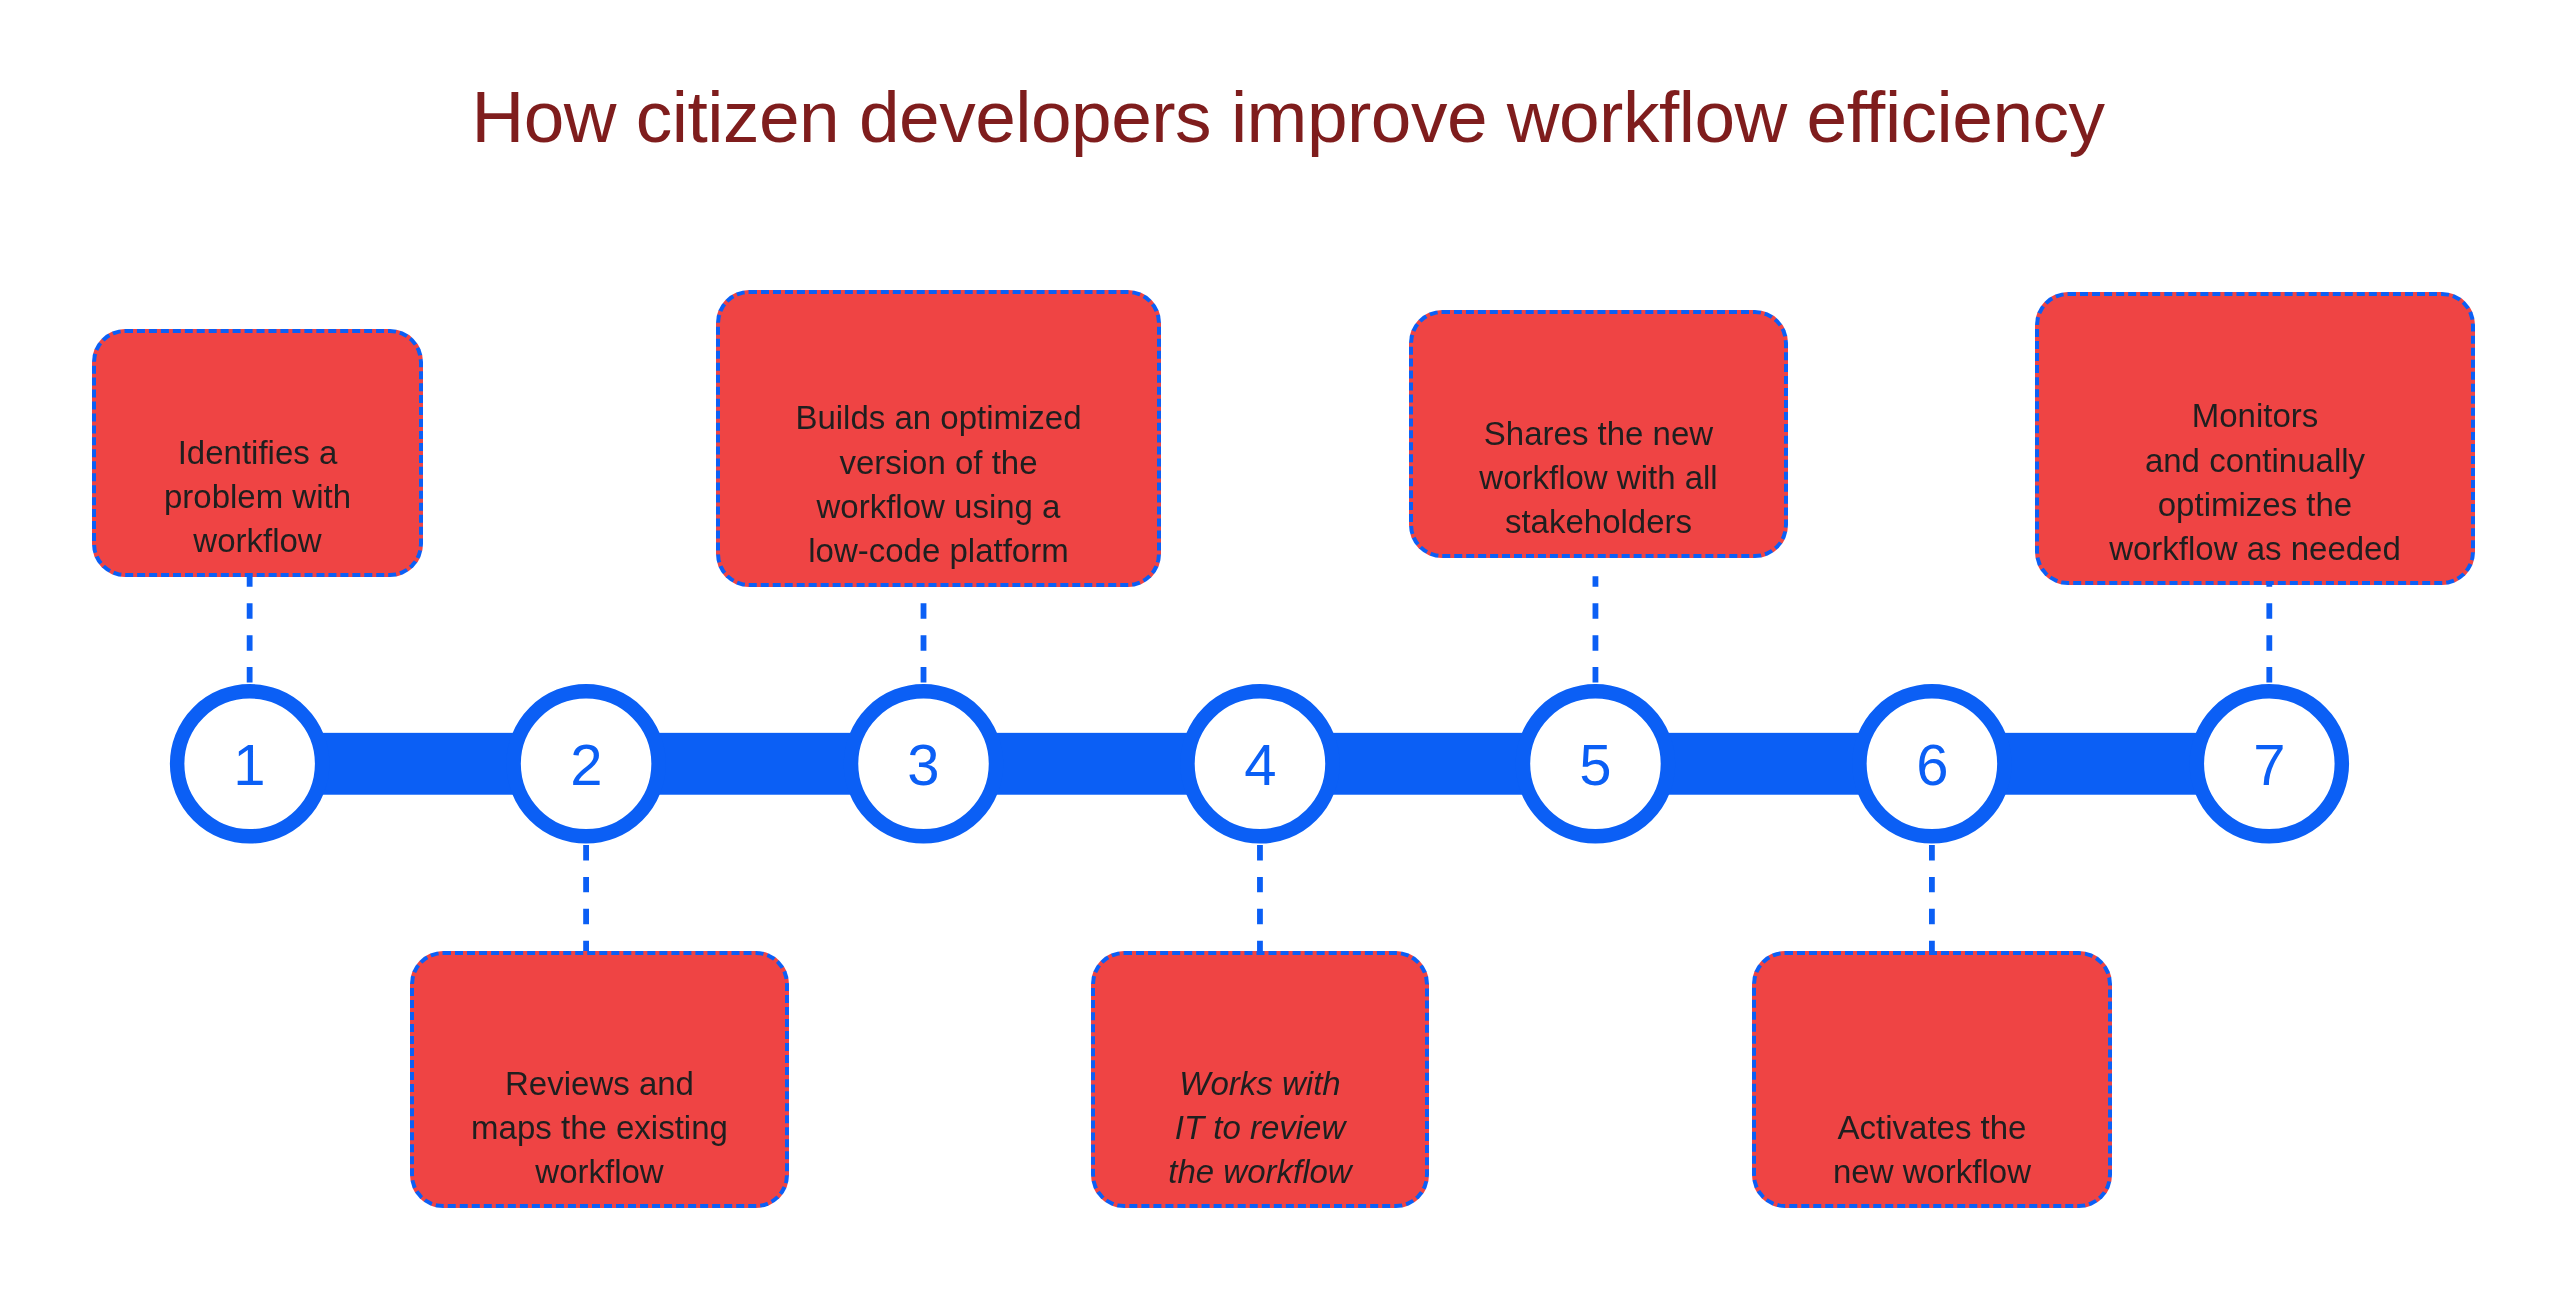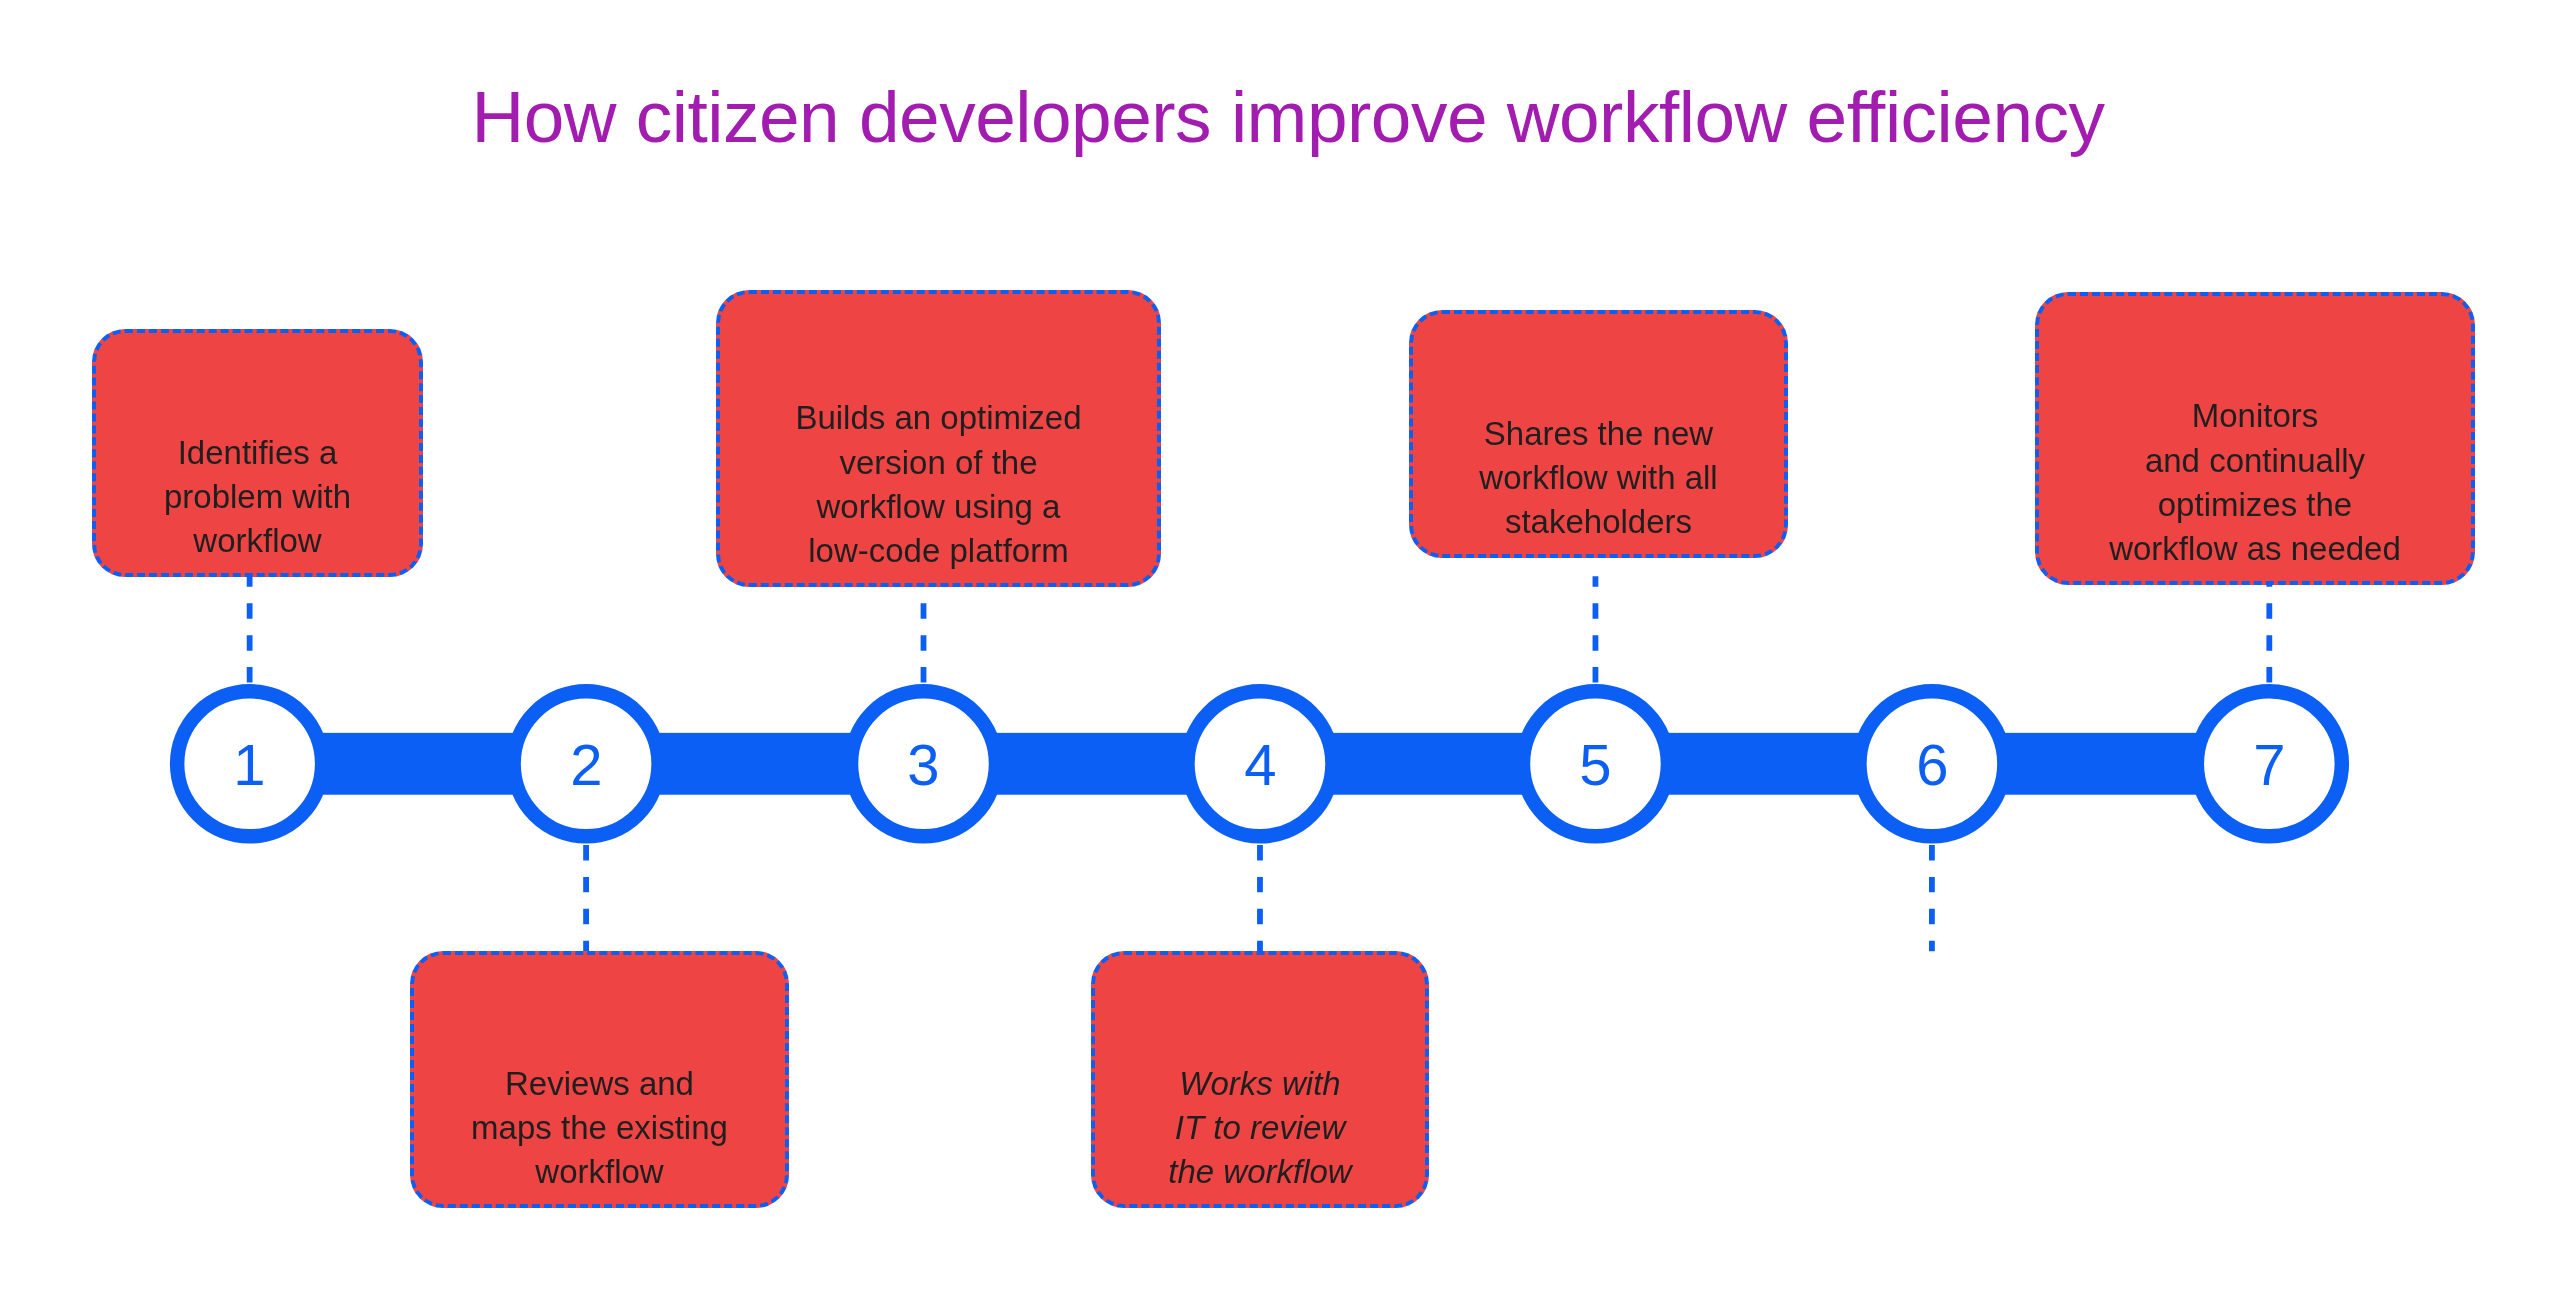--- a/index.html
+++ b/index.html
@@ -21,21 +21,21 @@
   
   #page-title {
     position: absolute;
     left: 0;
     top: 75px;
     width: 2576px;
     text-align: center;
     font-size: 73px;
     font-weight: 400;
     letter-spacing: -0.5px;
-    color: #a21caf;
+    color: #7f1d1d;
     white-space: nowrap;
   }
 
   
   #timeline-svg {
     position: absolute;
     left: 0;
     top: 0;
     width: 2576px;
     height: 1311px;
@@ -151,20 +151,24 @@
 IT to review
 the workflow</span>
   </div>
 
   <div class="callout" style="left:1409px; top:310px; width:379px; height:248px;">
     <span class="callout-text">Shares the new
 workflow with all
 stakeholders</span>
   </div>
 
+  <div class="callout" style="left:1752px; top:951px; width:360px; height:257px;">
+    <span class="callout-text">Activates the
+new workflow</span>
+  </div>
 
   <div class="callout" style="left:2035px; top:292px; width:440px; height:293px;">
     <span class="callout-text">Monitors
 and continually
 optimizes the
 workflow as needed</span>
   </div>
 
 </div>
 

